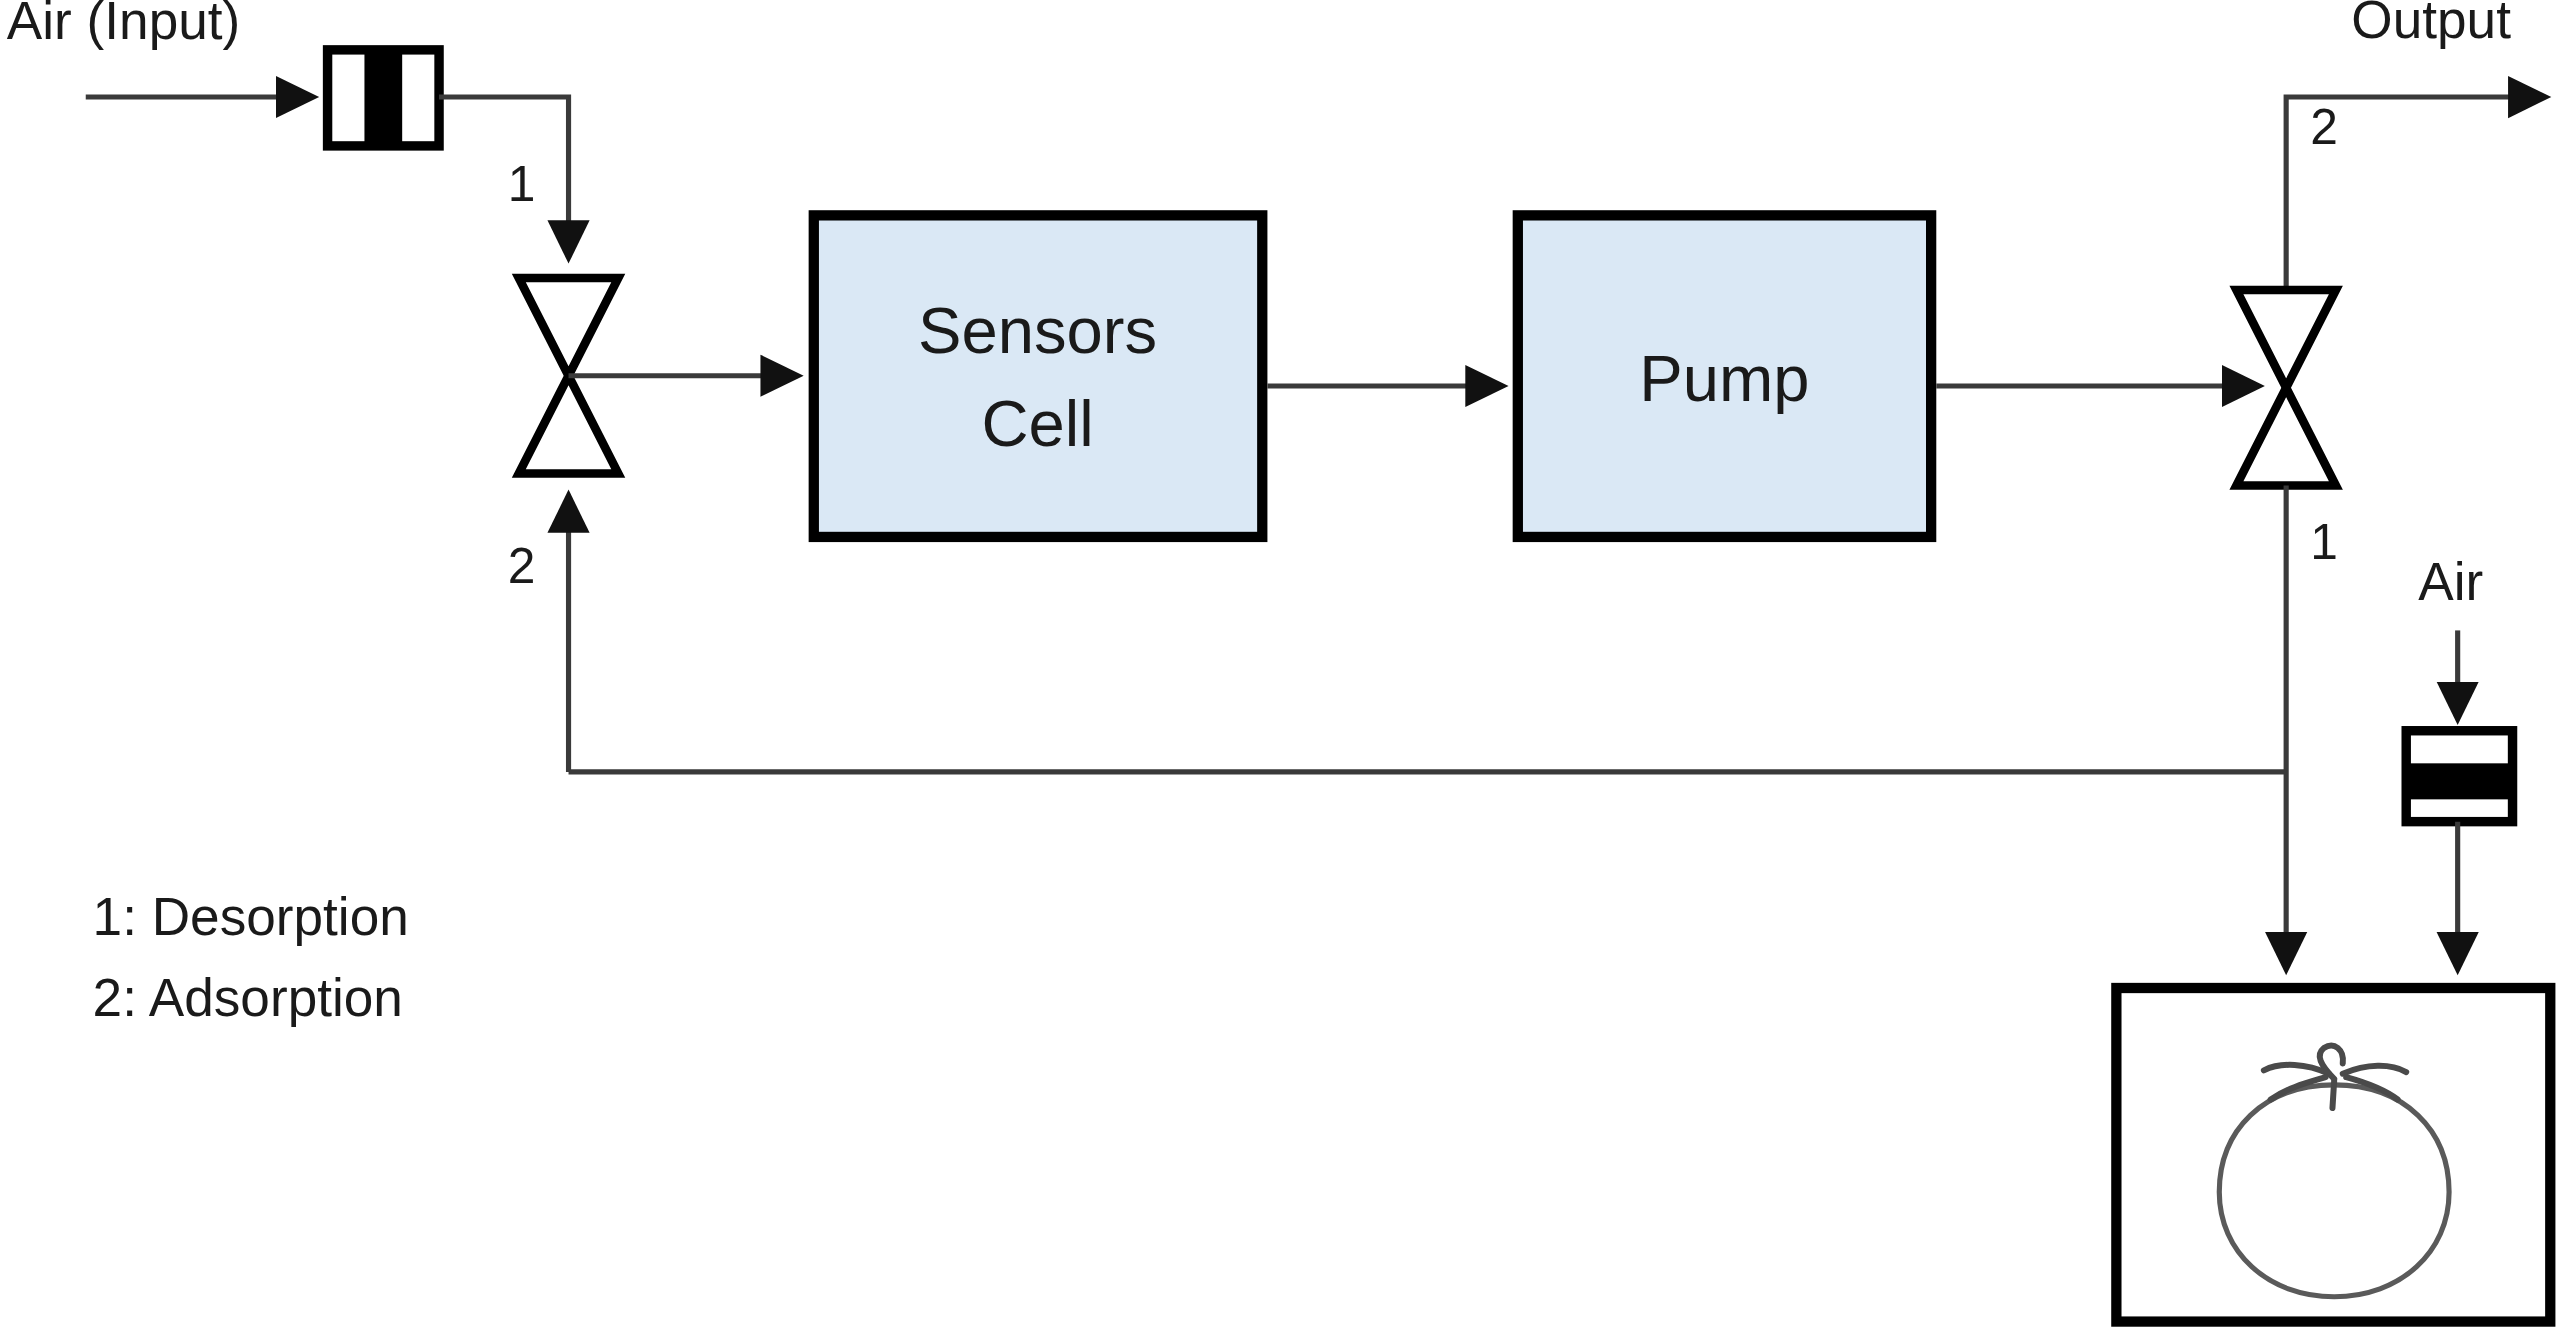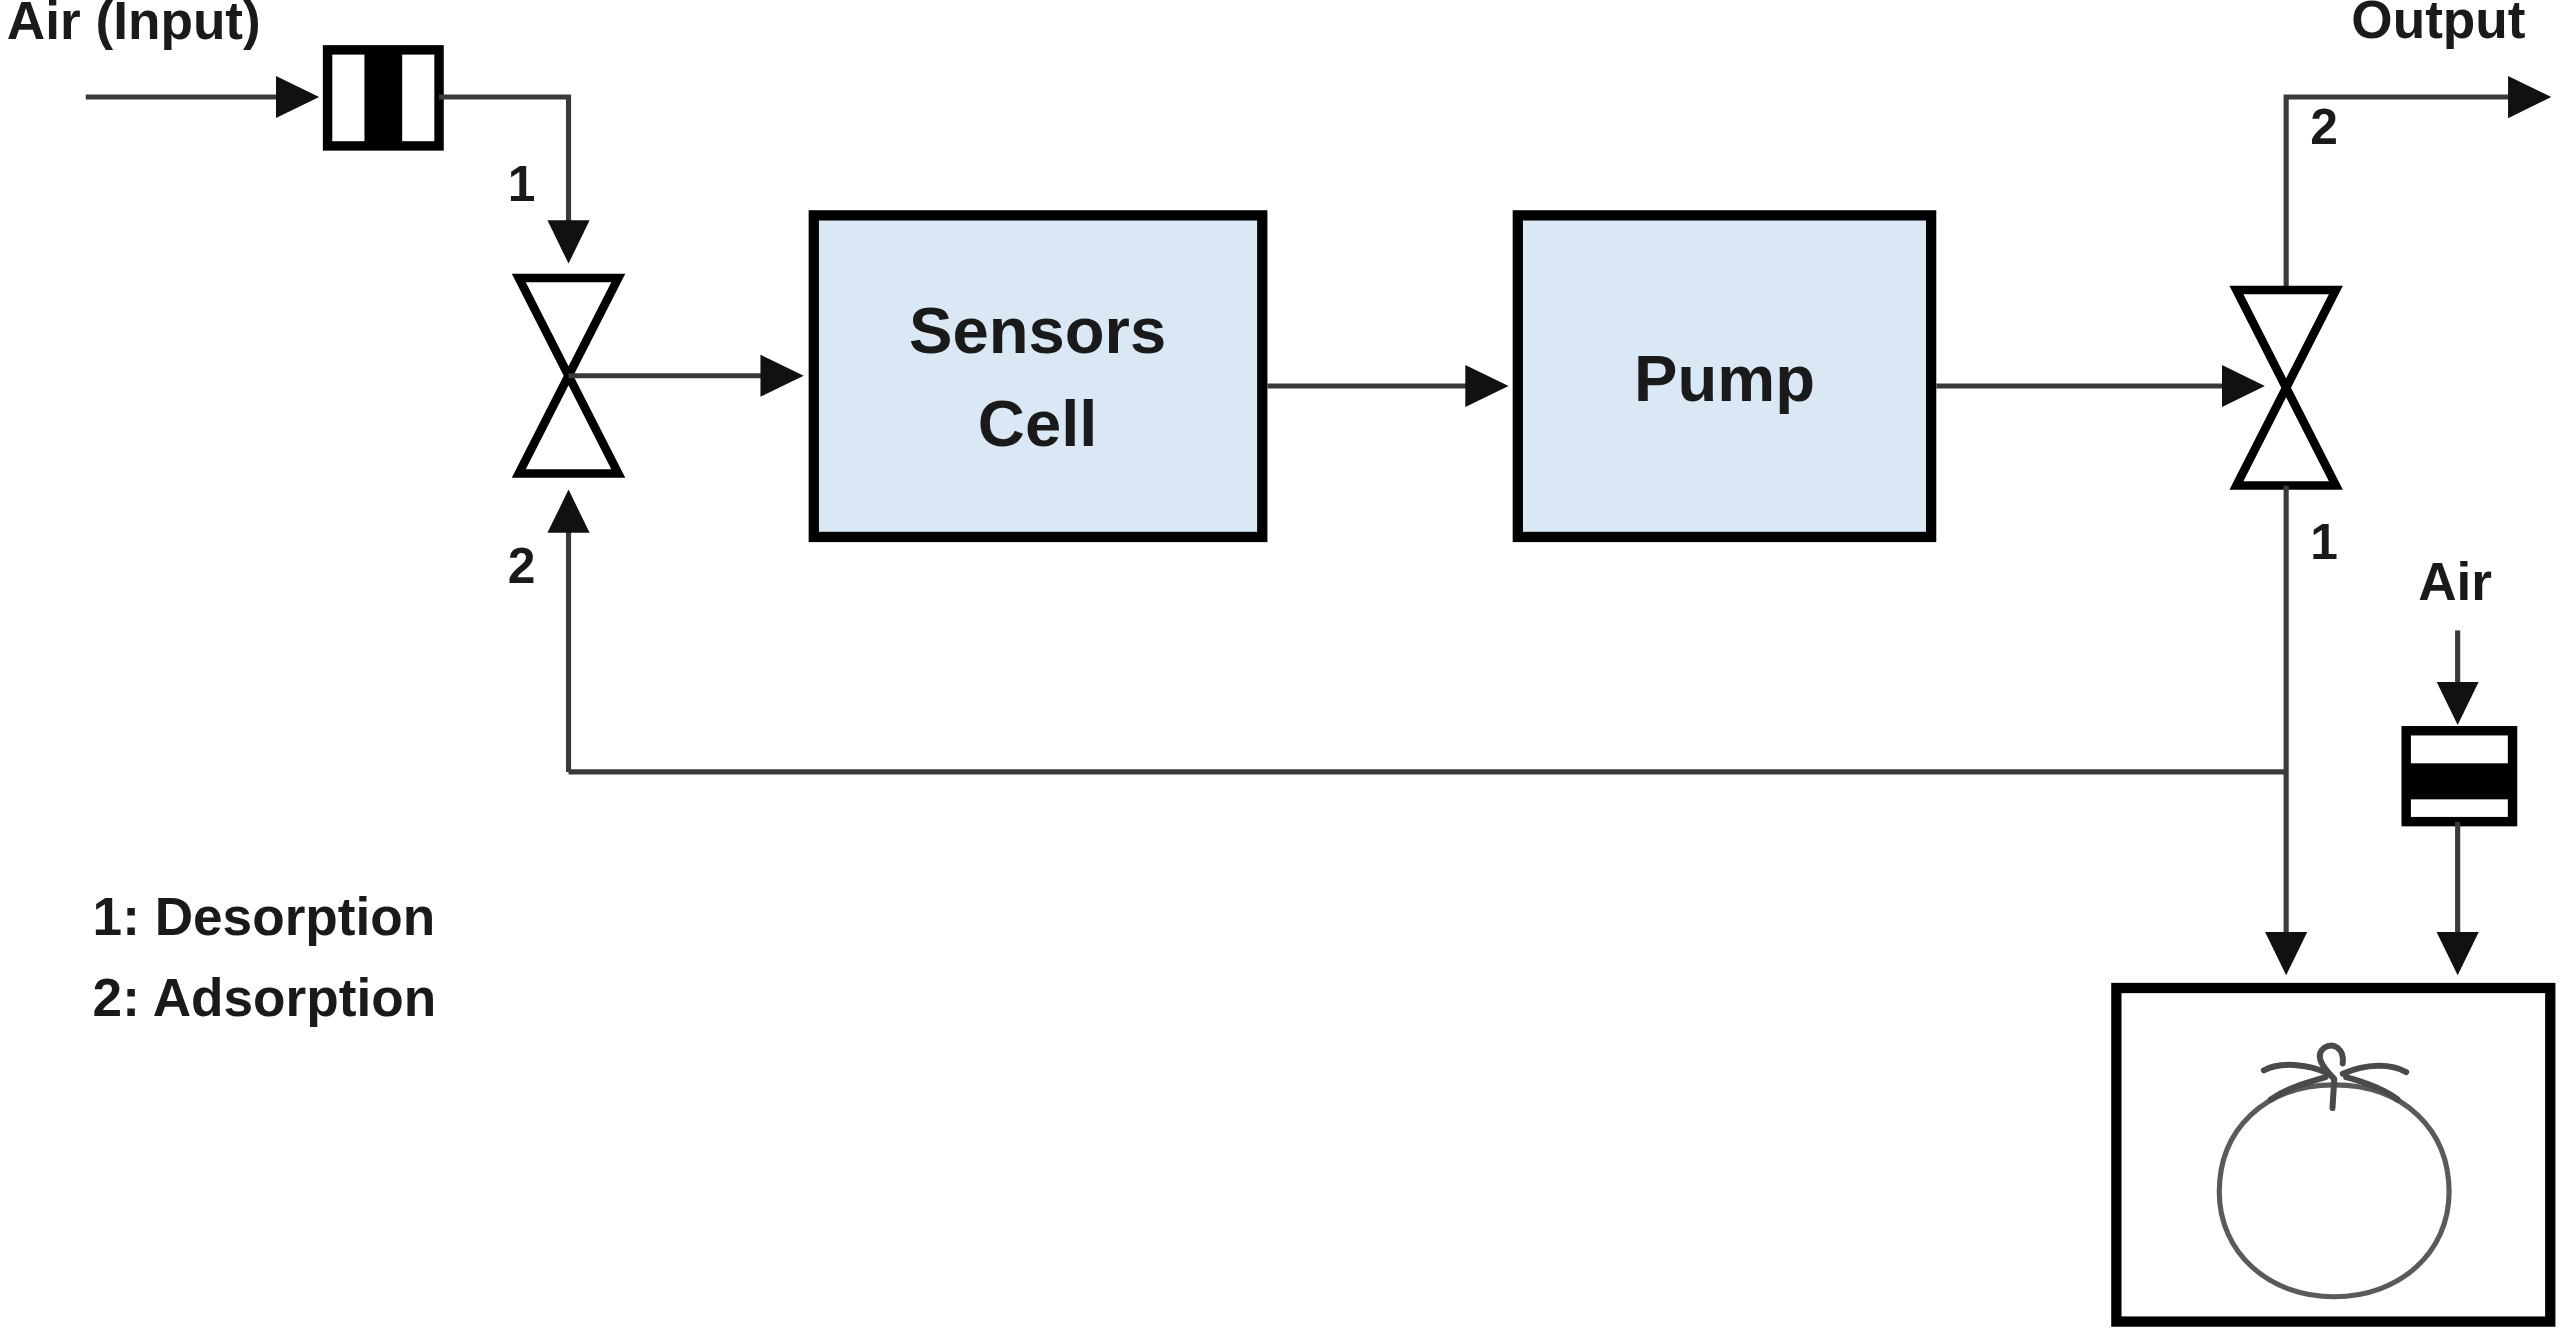--- a/index.html
+++ b/index.html
@@ -14,21 +14,20 @@
     position: relative;
     overflow: hidden;
     font-family: "Liberation Sans", "DejaVu Sans", sans-serif;
   }
   #diagram-root {
     position: absolute;
     left: 0;
     top: 0;
     width: 2576px;
     height: 1332px;
-    font-weight: bold;
   }
   svg.schematic {
     display: block;
     width: 2576px;
     height: 1332px;
   }
   .lbl {
     font-family: "Liberation Sans", "DejaVu Sans", sans-serif;
     fill: #1a1a1a;
   }

